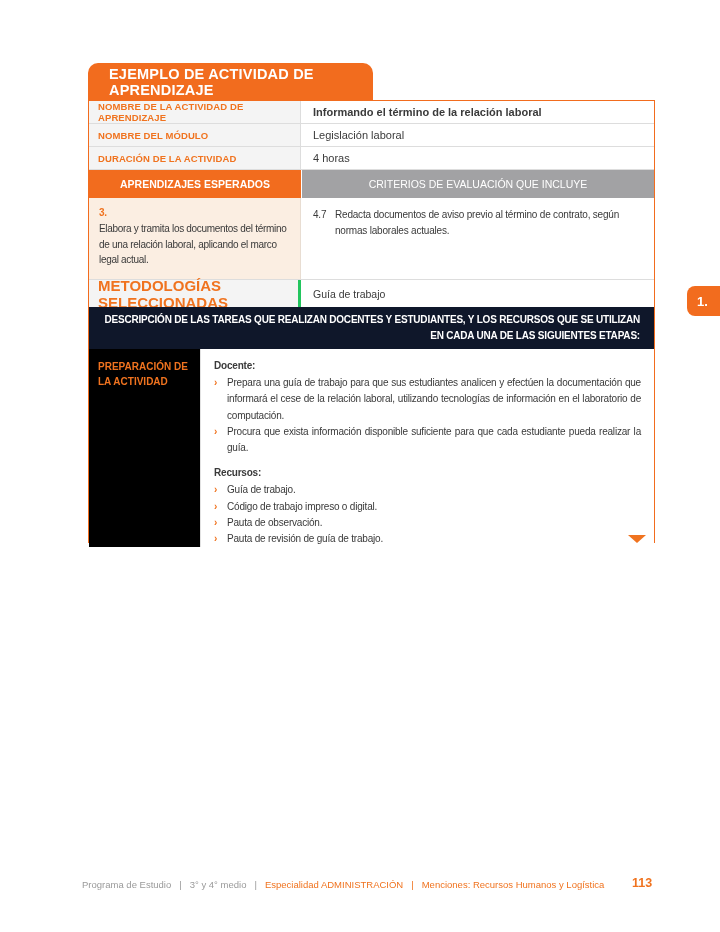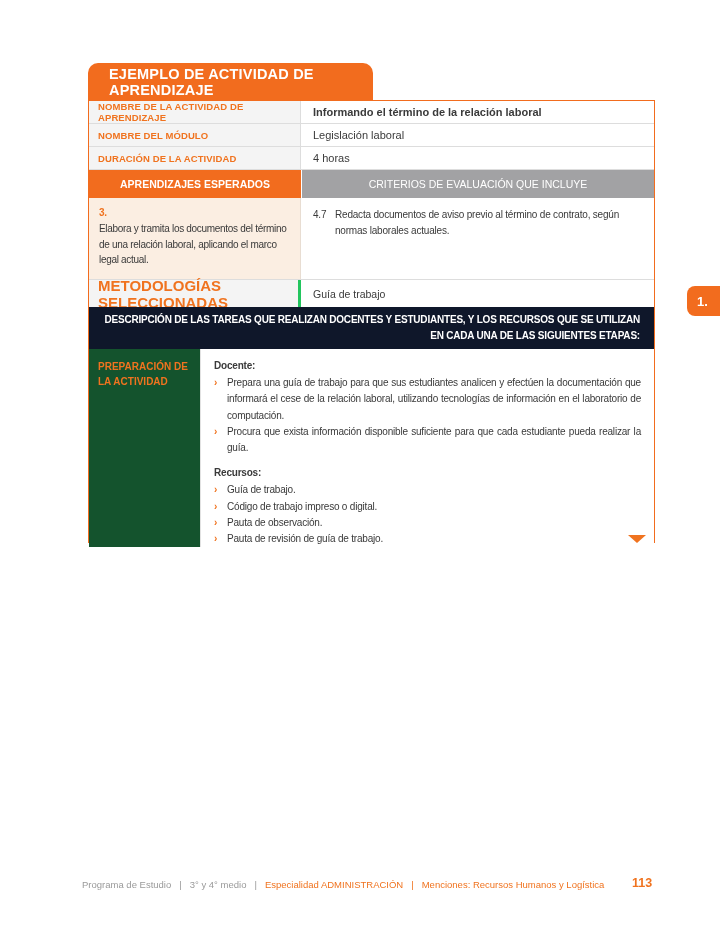--- a/index.html
+++ b/index.html
@@ -59,21 +59,21 @@
   }
   .metod-value { flex:1; display:flex; align-items:center; padding-left:12px; font-size:10.5px; }
 
   .desc-banner {
     background:#0f172a; color:#ffffff; font-weight:bold; font-size:10px;
     letter-spacing:-0.2px; line-height:1.6; padding:5px 14px 6px 14px; height:42px; flex:0 0 auto;text-align:right;
   }
 
   .prep-section { display:flex; flex:1 1 auto; position:relative; }
   .prep-left {
-    width:112px; background:#14532d; border-right:1px solid #e2e2e2;
+    width:112px; background:#000000; border-right:1px solid #e2e2e2;
     padding:10px 6px 0 9px; color:#f0731f; font-weight:bold; font-size:10px; line-height:1.5;
   }
   .prep-right { flex:1; background:#ffffff; padding:9px 13px 0 13px; font-size:10px; letter-spacing:-0.2px; line-height:1.62; }
   .bold-label { font-weight:bold; display:block; }
   .bold-label.recursos { margin-top:9px; }
   ul.bullets { list-style:none; margin:1px 0 0 0; }
   ul.bullets li { position:relative; padding-left:13px; }
   ul.bullets.justified li { text-align:justify; }
   .bullet-glyph { position:absolute; left:0; top:0; color:#f0731f; font-weight:bold; }
 

